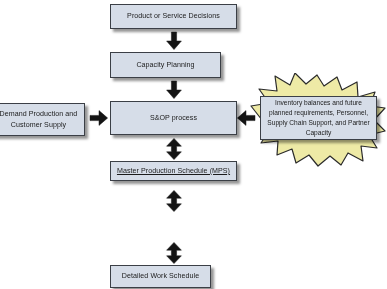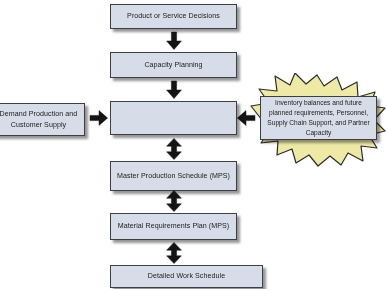--- a/index.html
+++ b/index.html
@@ -72,21 +72,21 @@
   <div class="node" style="left:110px; top:4px; width:127px; height:25px;">
     <span>Product or Service Decisions</span>
   </div>
 
   <div class="arrow" style="left:166px; top:32px; width:16px; height:18px;">
     <svg width="16" height="18" viewBox="0 0 16 18">
       <path d="M5.4,0 H10.6 V9.0 H15.4 L8,17.6 L0.6,9.0 H5.4 Z" fill="#141414" stroke="#141414" stroke-width="0.5" stroke-linejoin="round"></path>
     </svg>
   </div>
 
-  <div class="node" style="left:110px; top:52px; width:127px; height:26px;">
+  <div class="node" style="left:110px; top:52px; width:111px; height:26px;">
     <span>Capacity Planning</span>
   </div>
 
   <div class="arrow" style="left:166px; top:81px; width:16px; height:18px;">
     <svg width="16" height="18" viewBox="0 0 16 18">
       <path d="M5.4,0 H10.6 V9.0 H15.4 L8,17.6 L0.6,9.0 H5.4 Z" fill="#141414" stroke="#141414" stroke-width="0.5" stroke-linejoin="round"></path>
     </svg>
   </div>
 
   <div class="node" style="left:-8px; top:103px; width:93px; height:33px;">
@@ -118,46 +118,44 @@
   </div>
 
   <div class="arrow" style="left:237px; top:110px; width:18px; height:16px;">
     <svg width="18" height="16" viewBox="0 0 18 16">
       <path d="M18,5.4 H9.0 V0.6 L0.4,8 L9.0,15.4 V10.6 H18 Z" fill="#141414" stroke="#141414" stroke-width="0.5" stroke-linejoin="round"></path>
     </svg>
   </div>
 
   <div class="node" style="left:110px; top:101px; width:127px; height:34px;">
     <div>
+      <span>S&amp;OP process</span>
     </div>
   </div>
 
   <div class="arrow" style="left:166px; top:138px; width:16px; height:22px;">
     <svg width="16" height="22" viewBox="0 0 16 22">
       <path d="M8,0.4 L15.4,8.2 H10.6 V13.8 H15.4 L8,21.6 L0.6,13.8 H5.4 V8.2 H0.6 Z" fill="#141414" stroke="#141414" stroke-width="0.5" stroke-linejoin="round"></path>
     </svg>
   </div>
 
-  <div class="node" style="left:110px; top:161px; width:127px; height:30px;">
+  <div class="node" style="left:110px; top:161px; width:127px; height:20px;text-decoration:underline;">
     <span>Master Production Schedule (MPS)</span>
   </div>
 
   <div class="arrow" style="left:166px; top:190px; width:16px; height:22px;">
     <svg width="16" height="22" viewBox="0 0 16 22">
       <path d="M8,0.4 L15.4,8.2 H10.6 V13.8 H15.4 L8,21.6 L0.6,13.8 H5.4 V8.2 H0.6 Z" fill="#141414" stroke="#141414" stroke-width="0.5" stroke-linejoin="round"></path>
     </svg>
   </div>
 
-  <div class="node" style="left:110px; top:213px; width:127px; height:27px;">
-    <span>Material Requirements Plan (MPS)</span>
-  </div>
 
   <div class="arrow" style="left:166px; top:242px; width:16px; height:22px;">
     <svg width="16" height="22" viewBox="0 0 16 22">
       <path d="M8,0.4 L15.4,8.2 H10.6 V13.8 H15.4 L8,21.6 L0.6,13.8 H5.4 V8.2 H0.6 Z" fill="#141414" stroke="#141414" stroke-width="0.5" stroke-linejoin="round"></path>
     </svg>
   </div>
 
-  <div class="node" style="left:110px; top:265px; width:153px; height:23px;">
+  <div class="node" style="left:110px; top:265px; width:101px; height:23px;">
     <span>Detailed Work Schedule</span>
   </div>
 
 </div>
 
 </body></html>

